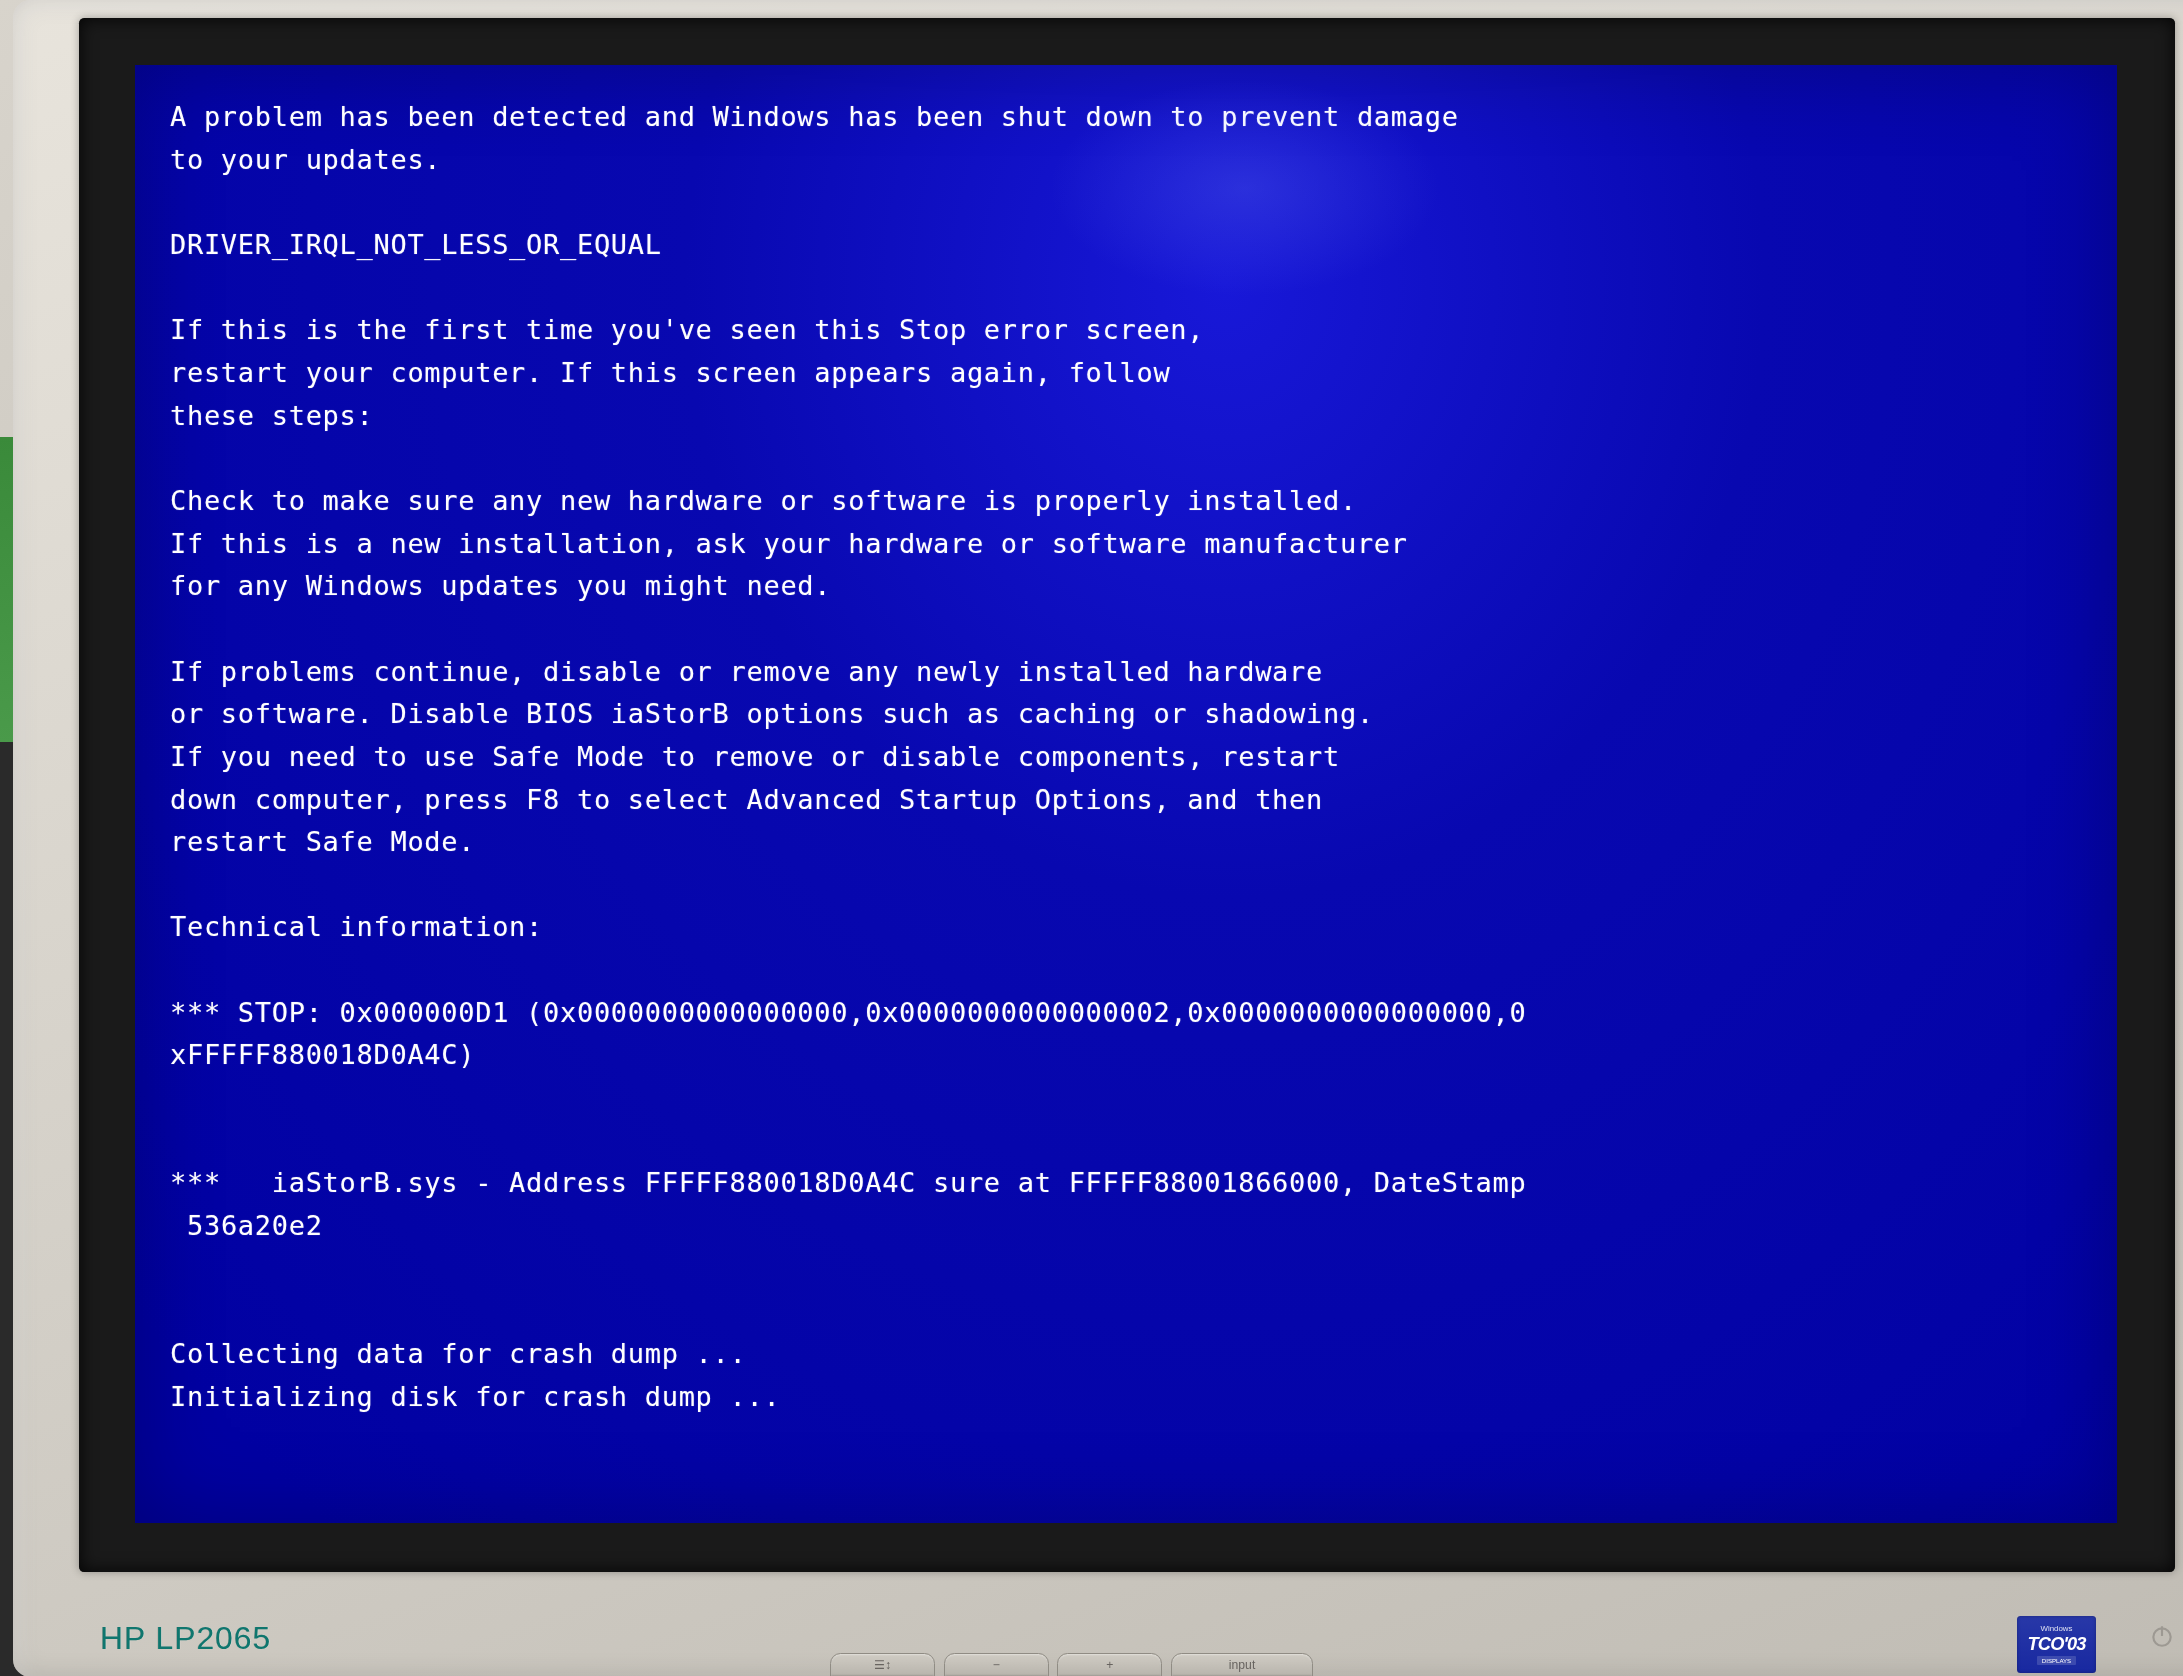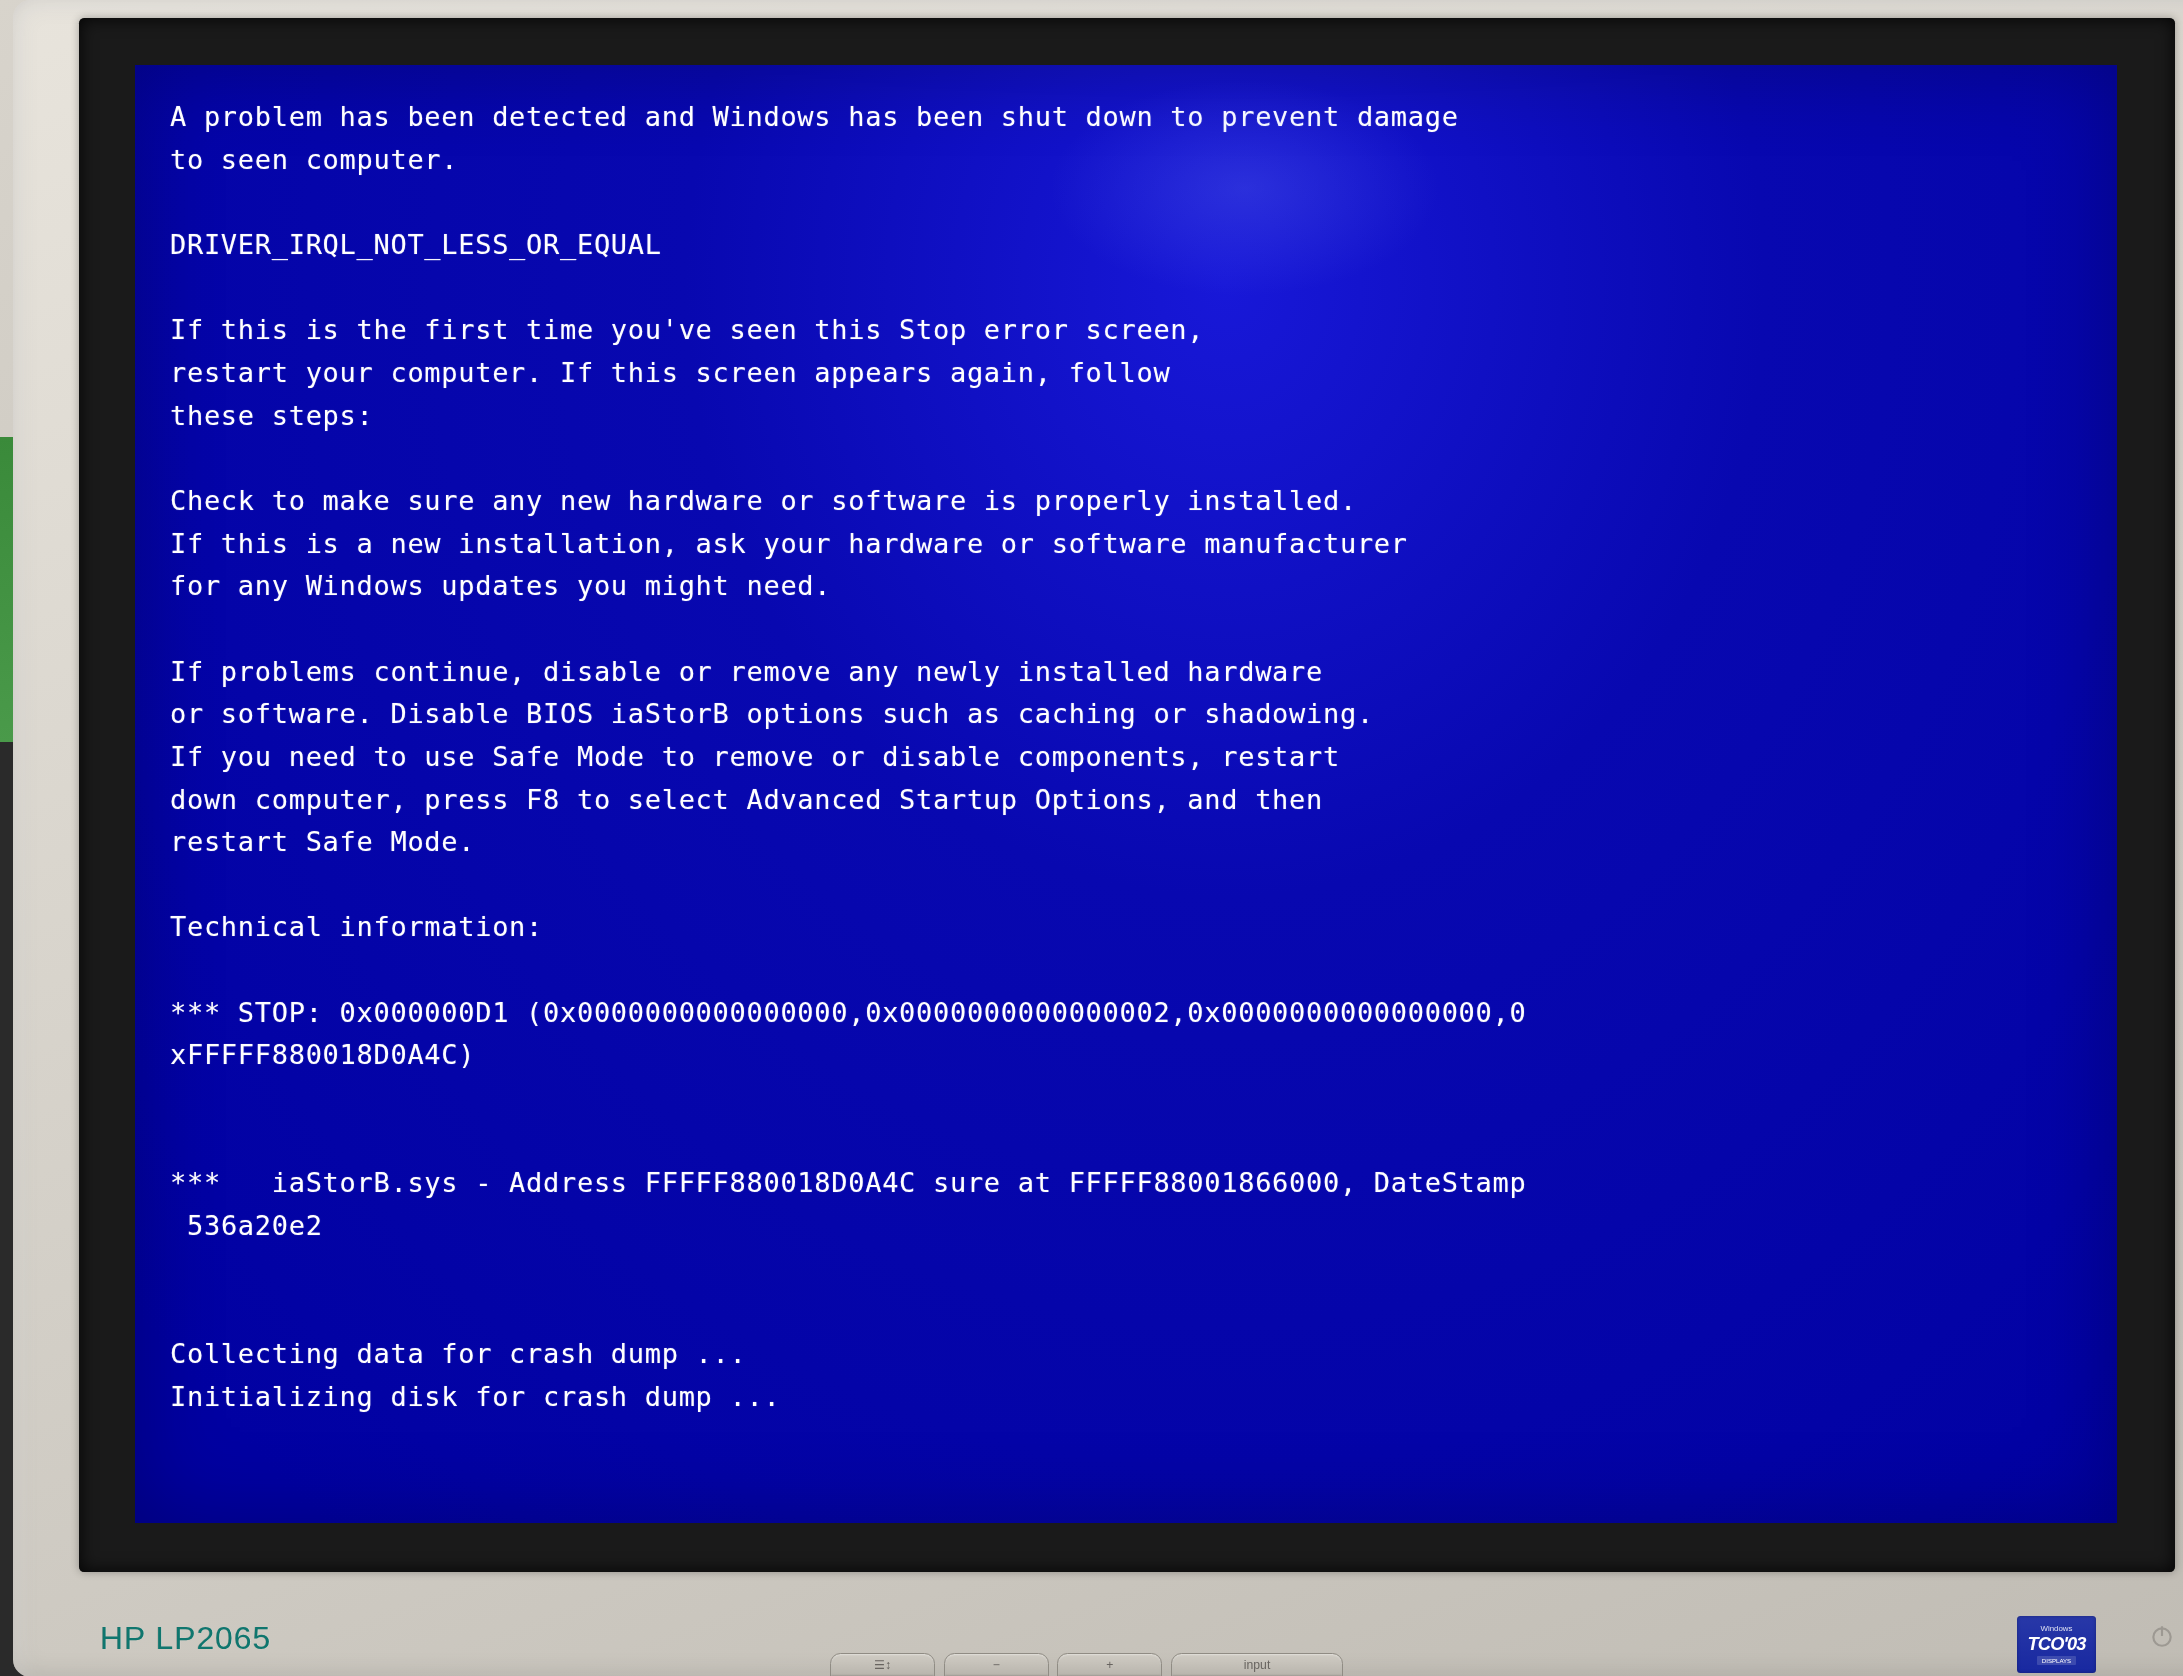--- a/index.html
+++ b/index.html
@@ -112,21 +112,21 @@
       border-radius: 10.5px 10.5px 0 0;
       border: 0.4px solid #908c84;
       box-shadow: inset 0 0.9px 1.7px rgba(255,255,255,0.4), inset 0 -0.9px 1.7px rgba(0,0,0,0.15);
       display: flex;
       align-items: center;
       justify-content: center;
       font-size: 12.2px;
       color: #686460;
     }
     .monitor-button.wide {
-      width: 172px;
+      width: 142px;
     }
     .certification-badge {
       position: absolute;
       right: 140px;
       bottom: 4px;
       width: 79px;
       height: 57px;
       background: linear-gradient(to bottom, #2838a8, #1828a0);
       border-radius: 3.5px;
       z-index: 4;
@@ -184,21 +184,21 @@
 <body>
 
 <div class="wall-green"></div>
 <div class="wall-dark"></div>
 
 <div class="monitor-frame"></div>
 <div class="monitor-bezel"></div>
 
 <div class="screen">
   <div class="bsod-text"><span>A problem has been detected and Windows has been shut down to prevent damage</span>
-<span>to seen computer.</span>
+<span>to your updates.</span>
 
 <span>DRIVER_IRQL_NOT_LESS_OR_EQUAL</span>
 
 <span>If this is the first time you've seen this Stop error screen,</span>
 <span>restart your computer. If this screen appears again, follow</span>
 <span>these steps:</span>
 
 <span>Check to make sure any new hardware or software is properly installed.</span>
 <span>If this is a new installation, ask your hardware or software manufacturer</span>
 <span>for any Windows updates you might need.</span>

